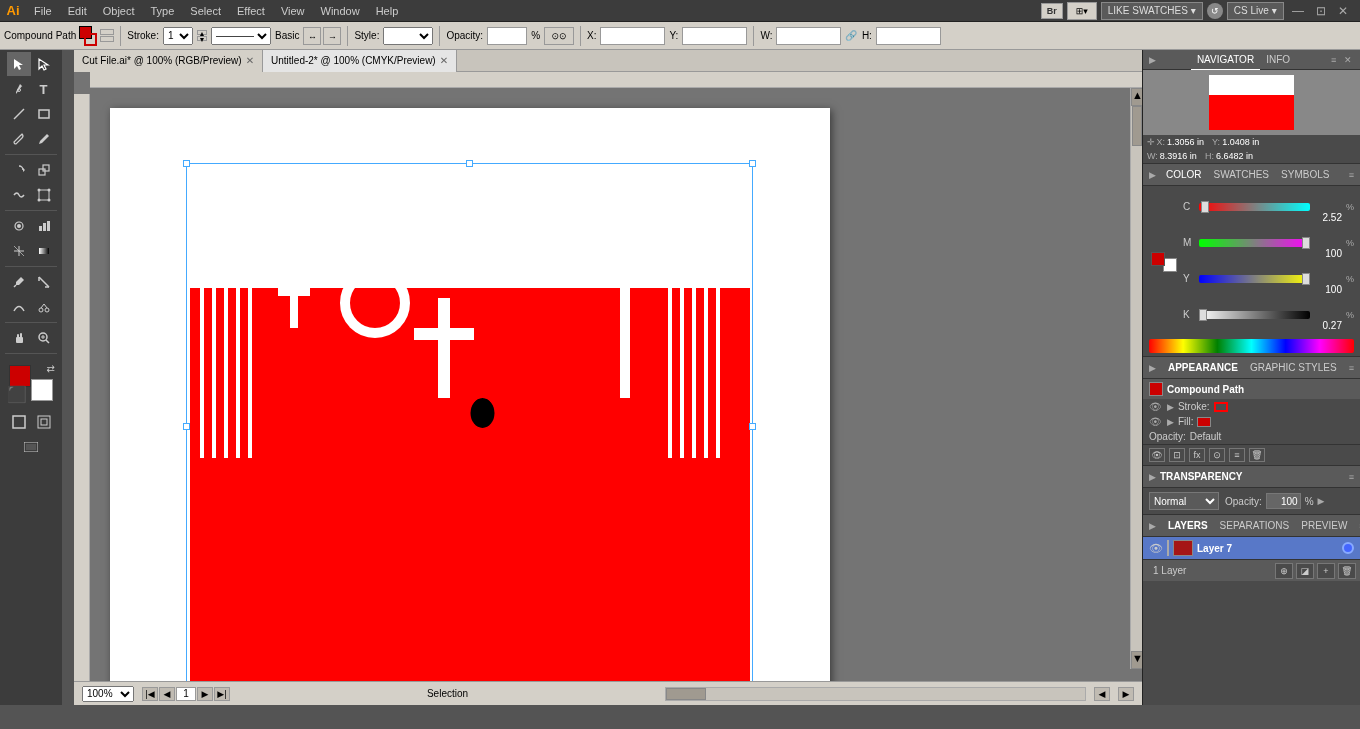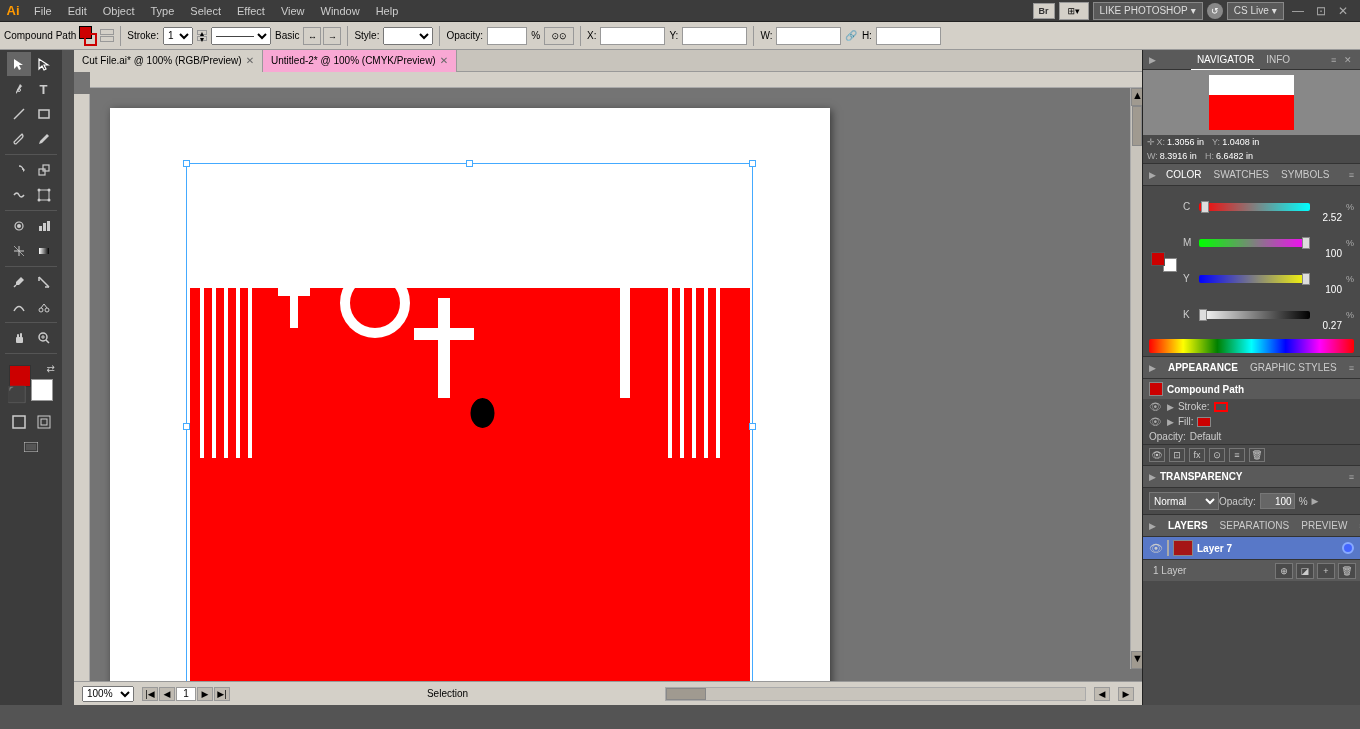--- a/index.html
+++ b/index.html
@@ -42,21 +42,21 @@
     #canvas-area {
       flex: 1; display: flex; flex-direction: column; overflow: hidden; background: #545454; margin-left: 12px;
     }
     #tab-bar {
       height: 22px; background: #c8c4bc; display: flex; align-items: center; border-bottom: 1px solid #999;
     }
     .tab {
       height: 22px; padding: 0 8px; display: flex; align-items: center; font-size: 10px;
       background: #d4d0c8; border-right: 1px solid #999; cursor: pointer; gap: 4px;
     }
-    .tab.active { background: #f9a8d4; }
+    .tab.active { background: #e5e5e5; }
     .tab-close { font-size: 10px; color: #666; cursor: pointer; }
 
     #canvas-viewport {
       flex: 1; overflow: auto; position: relative; background: #747474;
       display: flex; align-items: flex-start; justify-content: flex-start; padding: 20px;
     }
     #canvas-doc {
       width: 720px; height: 620px; background: white; position: relative;
       box-shadow: 2px 2px 8px rgba(0,0,0,0.5);
     }
@@ -112,21 +112,21 @@
     .appearance-tab { font-size: 10px; color: #ccc; padding: 0 6px; height: 22px; display: flex; align-items: center; cursor: pointer; }
     .appearance-tab.active { color: #fff; font-weight: bold; }
 
     .appearance-item { display: flex; align-items: center; padding: 2px 6px; gap: 4px; }
     .eye-icon { font-size: 10px; color: #aaa; width: 14px; }
     .item-label { font-size: 10px; color: #ccc; }
 
     
     .transparency-panel { background: #4a4a4a; border-bottom: 1px solid #333; }
     .trans-header { height: 22px; background: #5a5a5a; display: flex; align-items: center; padding: 0 6px; border-bottom: 1px solid #333; }
-    .trans-content { display: flex; align-items: center; padding: 4px 6px; }
+    .trans-content { display: flex; align-items: center; padding: 4px 6px; gap: 6px; }
     .blend-select { height: 18px; font-size: 10px; background: #5a5a5a; color: #fff; border: 1px solid #777; width: 70px; }
     .opacity-row { display: flex; align-items: center; gap: 4px; font-size: 10px; color: #ccc; }
     .opacity-input { width: 35px; height: 16px; background: #666; color: #fff; border: 1px solid #777; font-size: 10px; text-align: right; padding: 0 2px; }
 
     
     .layers-panel { background: #4a4a4a; flex: 1; }
     .layers-header { height: 22px; background: #5a5a5a; display: flex; align-items: center; padding: 0 6px; gap: 6px; border-bottom: 1px solid #333; }
     .layers-tab { font-size: 10px; color: #ccc; padding: 0 6px; height: 22px; display: flex; align-items: center; cursor: pointer; }
     .layers-tab.active { color: #fff; font-weight: bold; }
     .layer-item { display: flex; align-items: center; padding: 3px 6px; gap: 4px; background: #5878c8; }
@@ -153,21 +153,21 @@
   <div class="menu-item">Select</div>
   <div class="menu-item">Effect</div>
   <div class="menu-item">View</div>
   <div class="menu-item">Window</div>
   <div class="menu-item">Help</div>
   <div style="flex:1"></div>
   <div style="display:flex;align-items:center;gap:4px;padding-right:8px;">
     <div style="width:22px;height:16px;background:#d4d0c8;border:1px solid #999;display:flex;align-items:center;justify-content:center;font-size:9px;font-weight:bold;color:#333;cursor:pointer;">Br</div>
     <div style="width:30px;height:18px;background:#d4d0c8;border:1px solid #999;display:flex;align-items:center;justify-content:center;font-size:9px;cursor:pointer;">⊞▾</div>
     <div style="background:#5a5a5a;color:#ddd;font-size:10px;padding:0 6px;height:18px;display:flex;align-items:center;gap:3px;cursor:pointer;border:1px solid #888;">
-      <span>LIKE PHOTOSHOP</span>
+      <span>LIKE SWATCHES</span>
       <span>▾</span>
     </div>
     <div style="background:#888;border-radius:50%;width:16px;height:16px;display:flex;align-items:center;justify-content:center;color:#fff;font-size:9px;">↺</div>
     <div style="background:#5a5a5a;color:#ddd;font-size:10px;padding:0 6px;height:18px;display:flex;align-items:center;gap:3px;cursor:pointer;border:1px solid #888;">
       <span>CS Live</span>
       <span>▾</span>
     </div>
     <div style="color:#aaa;font-size:12px;cursor:pointer;padding:0 4px;">—</div>
     <div style="color:#aaa;font-size:12px;cursor:pointer;padding:0 4px;">⊡</div>
     <div style="color:#aaa;font-size:12px;cursor:pointer;padding:0 4px;">✕</div>

